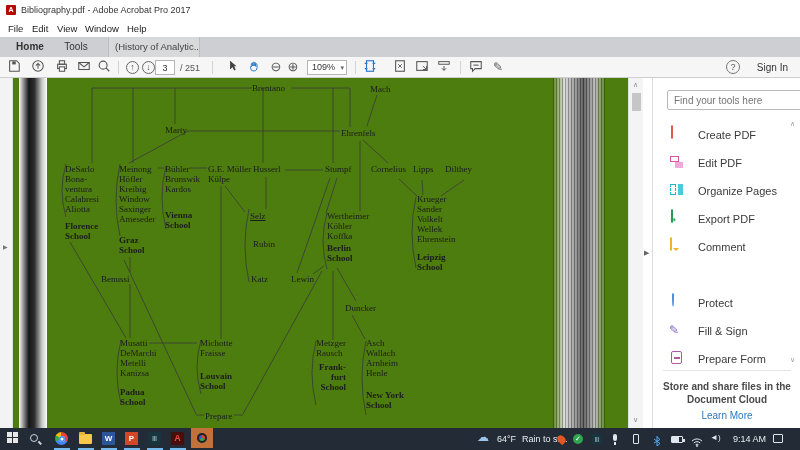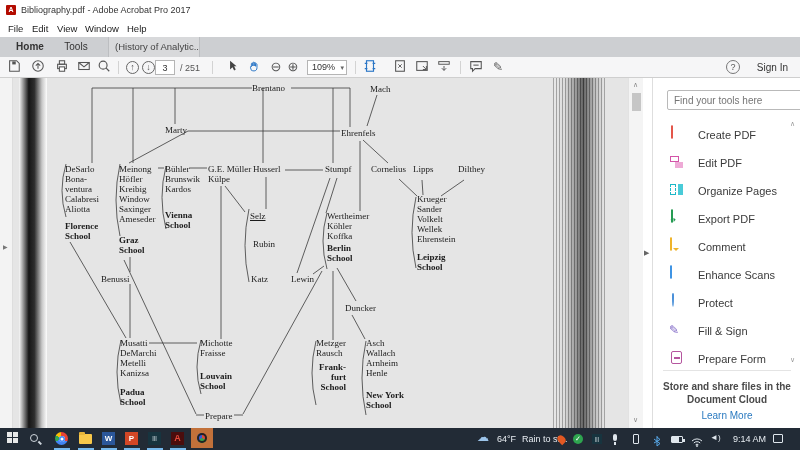--- a/index.html
+++ b/index.html
@@ -35,21 +35,21 @@
   #zoombox{left:307px;top:3px;width:40px;height:15px;border:1px solid #b5b5b5;background:#fff;font-size:9px;color:#333;line-height:13px;padding-left:4px;}
   #zoombox .car{position:absolute;right:2px;top:0;font-size:7px;color:#666;}
   #signin{right:12px;top:5px;font-size:10px;color:#333;}
   #helpq{right:60px;top:3px;width:14px;height:14px;border:1px solid #777;border-radius:50%;font-size:9px;line-height:12px;text-align:center;color:#555;}
 
   
   #navstrip{left:0;top:78px;width:13px;height:350px;background:#f3f3f3;border-right:1px solid #ddd;}
   #navstrip .arr{position:absolute;left:3px;top:165px;font-size:6px;color:#777;}
 
   
-  #docarea{left:13px;top:78px;width:615px;height:350px;background:#e5e5e5;overflow:hidden;}
+  #docarea{left:13px;top:78px;width:615px;height:350px;background:#4d7c0f;overflow:hidden;}
   #scanleft{position:absolute;left:6px;top:0;width:28px;height:350px;background:linear-gradient(90deg,#fafafa 0%,#161616 35%,#2e2e2e 55%,#c8c8c8 82%,#fdfdfd 100%);}
   #gutter{position:absolute;left:540px;top:0;width:52px;height:350px;background:linear-gradient(90deg,rgba(0,0,0,0) 0%,#d8d8d8 22%,#8a8a8a 45%,#4f4f4f 58%,#b5b5b5 80%,rgba(0,0,0,0) 100%);}
   #gutter:after{content:"";position:absolute;inset:0;background:repeating-linear-gradient(90deg,rgba(0,0,0,.28) 0 1px,rgba(255,255,255,.12) 1px 3px);}
   .dnode{position:absolute;font-family:"Liberation Serif",serif;font-size:9px;line-height:10px;color:#1c1c1c;white-space:nowrap;}
   .dnode .school{font-weight:bold;}
 
   
   #vscroll{left:628px;top:78px;width:15px;height:350px;background:#f4f4f4;border-left:1px solid #e2e2e2;font-size:7px;color:#888;text-align:center;}
   #vthumb{position:absolute;left:3px;top:15px;width:9px;height:18px;background:#c6c6c6;}
   #collapsearrow{left:644px;top:249px;font-size:7px;color:#666;}
@@ -324,21 +324,21 @@
         </div>
         <div class="dnode" style="left: 312px; top: 86px;">
           <div>Stumpf</div>
         </div>
         <div class="dnode" style="left: 358px; top: 86px;">
           <div>Cornelius</div>
         </div>
         <div class="dnode" style="left: 400px; top: 86px;">
           <div>Lipps</div>
         </div>
-        <div class="dnode" style="left: 445px; top: 86px; text-align: right;">
+        <div class="dnode" style="left: 432px; top: 86px; text-align: right;">
           <div>Dilthey</div>
         </div>
         <div class="dnode" style="left: 237px; top: 133px; text-decoration: underline;">
           <div>Selz</div>
         </div>
         <div class="dnode" style="left: 240px; top: 161px;">
           <div>Rubin</div>
         </div>
         <div class="dnode" style="left: 238px; top: 196px;">
           <div>Katz</div>
@@ -442,24 +442,20 @@
         </span>
       <span class="lbl">Organize Pages</span>
       </div>
     <div class="titem" style="top:132px">
       <span class="ticon"><span class="i-export"></span></span>
       <span class="lbl">Export PDF</span>
       </div>
     <div class="titem" style="top:160px">
       <span class="ticon"><span class="i-comment"></span></span>
       <span class="lbl">Comment</span>
-      </div>
-    <div class="titem" style="top:188px">
-      <span class="ticon"><span class="i-scan"></span></span>
-      <span class="lbl">Enhance Scans</span>
       </div>
     <div class="titem" style="top:216px">
       <span class="ticon"><span class="i-protect"></span></span>
       <span class="lbl">Protect</span>
       </div>
     <div class="titem" style="top:244px">
       <span class="ticon i-fill">✎</span>
       <span class="lbl">Fill &amp; Sign</span>
       </div>
     <div class="titem" style="top:272px">

